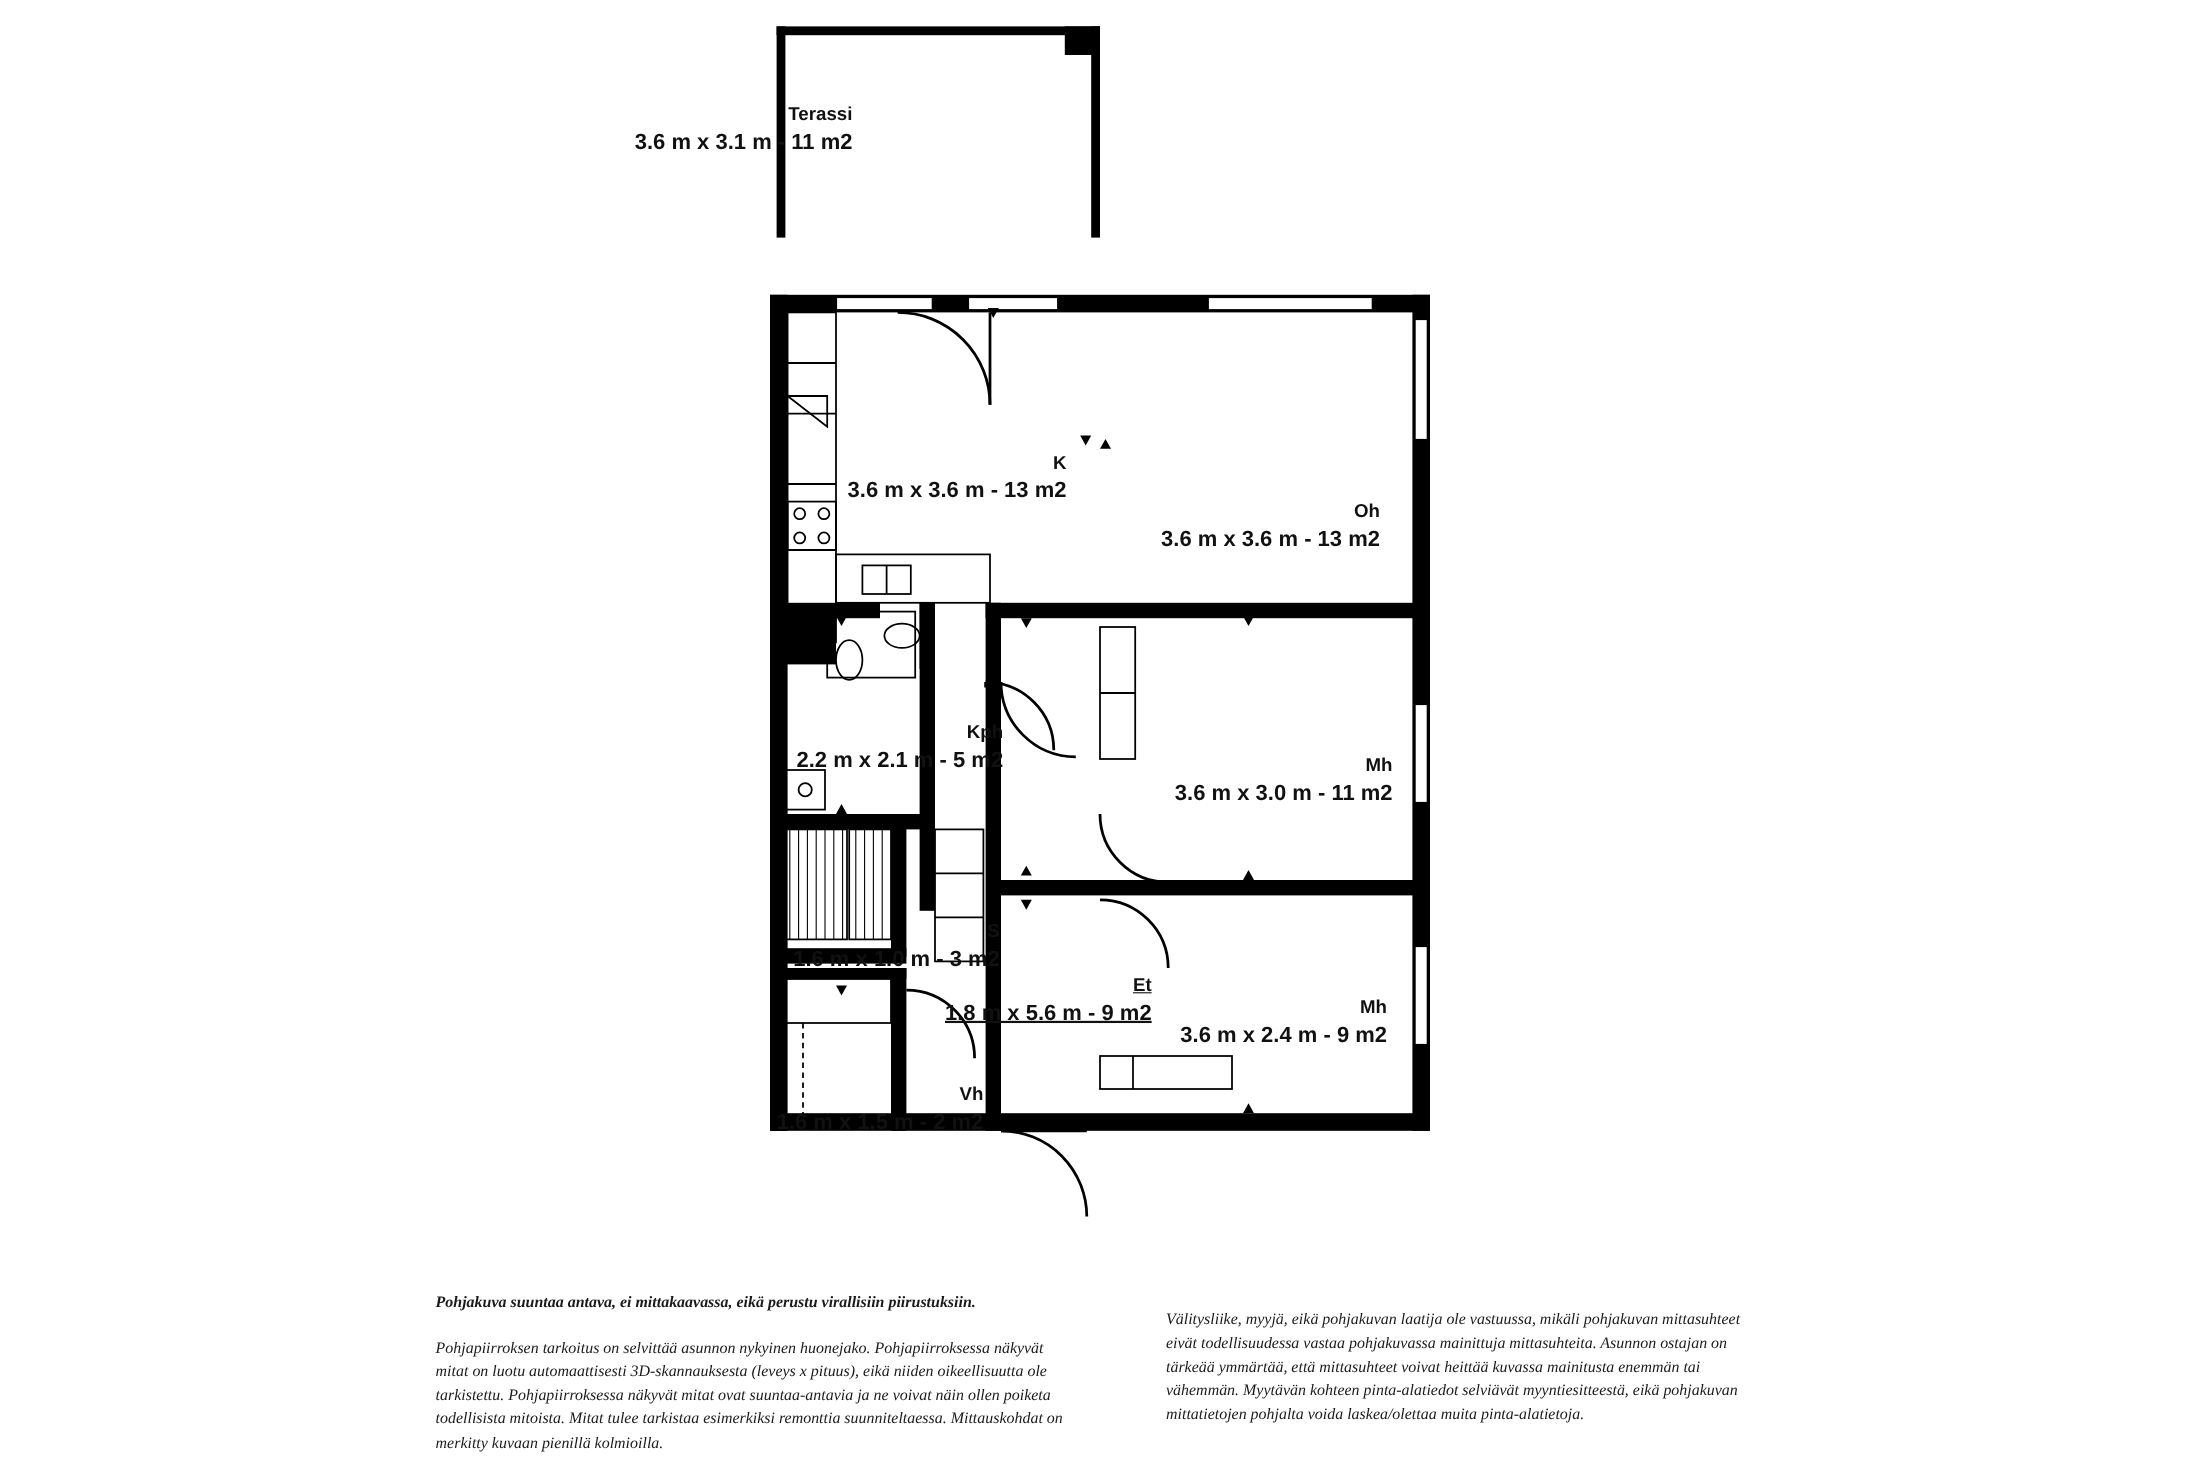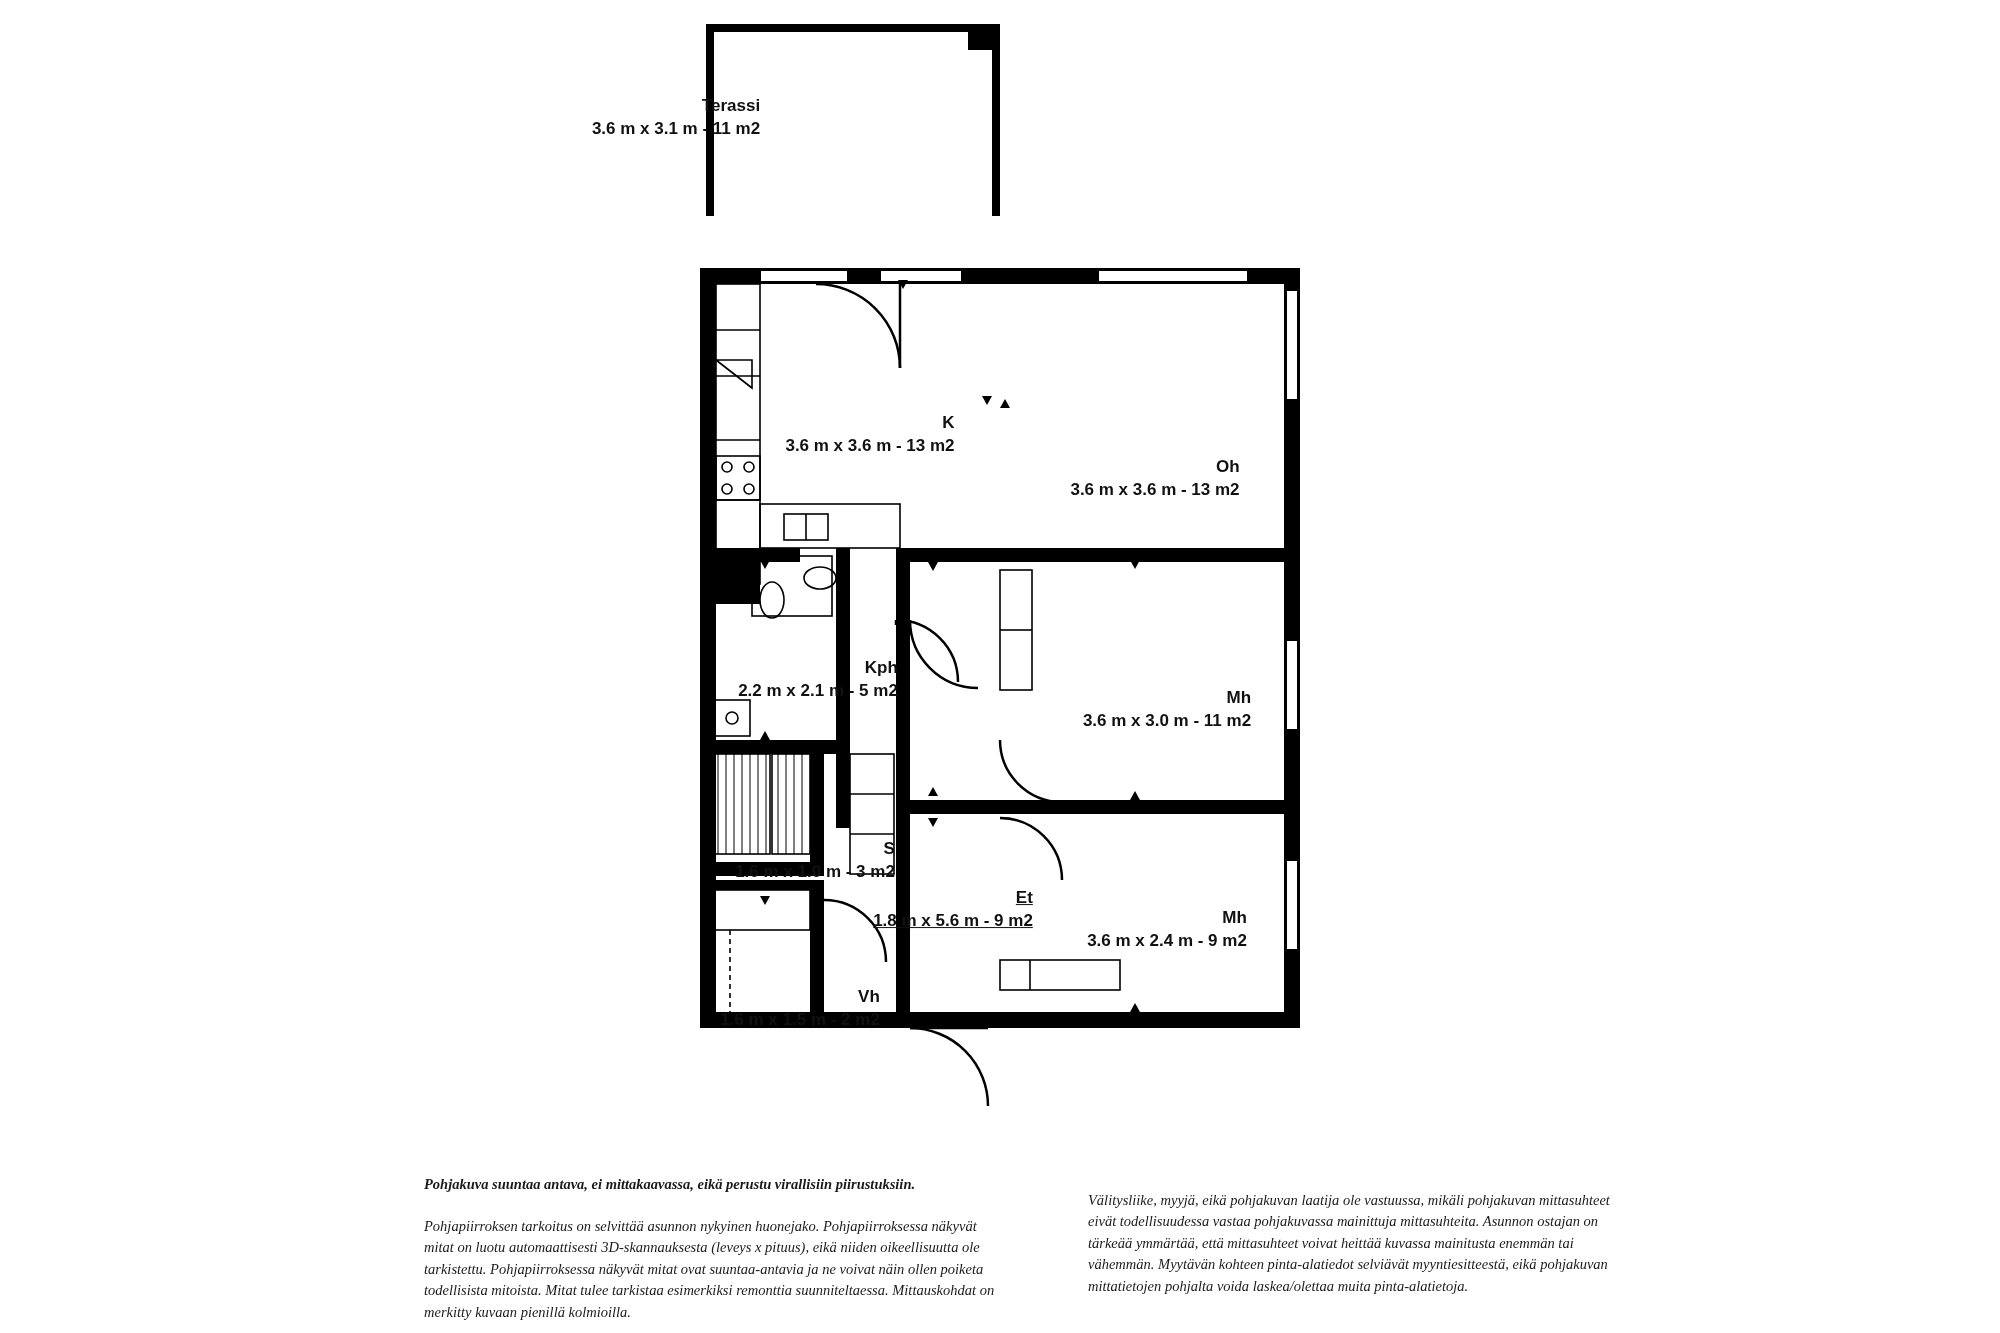--- a/index.html
+++ b/index.html
@@ -32,31 +32,30 @@
     transform: translate(-50%, -50%);
     pointer-events: none;
   }
   .room-label .rname {
     display: block;
     font-size: 17px;
     font-weight: 700;
   }
   .room-label .rdim {
     display: block;
-    font-size: 17px;
+    font-size: 20px;
     font-weight: 700;
   }
   .disclaimer {
     position: absolute;
     font-family: "Liberation Serif", serif;
     font-style: italic;
     font-size: 14.5px;
     line-height: 1.48;
     color: #1a1a1a;
-    margin-left: 28px;
   }
   .disclaimer.bold {
     font-weight: 700;
   }
   #note-title { left: 396px; top: 1174px; width: 640px; }
   #note-left  { left: 396px; top: 1216px; width: 580px; }
   #note-right { left: 1060px; top: 1190px; width: 540px; font-style: italic; }
 </style>
 </head>
 <body>

